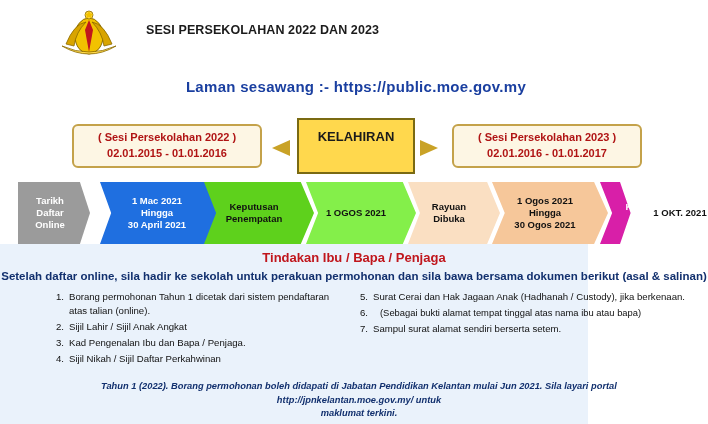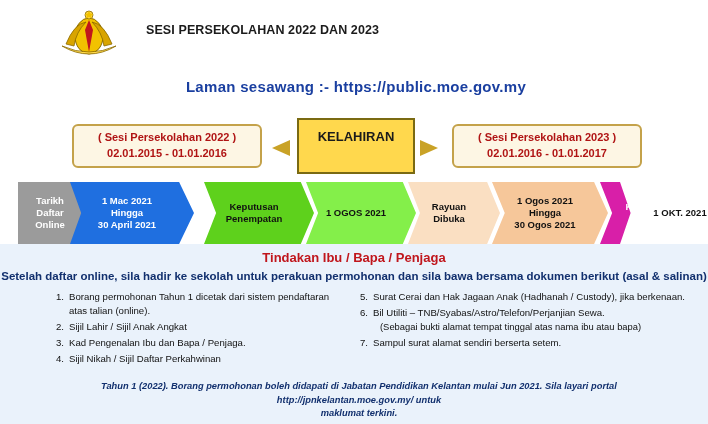--- a/index.html
+++ b/index.html
@@ -158,21 +158,21 @@
   }
   .tl-seg .ln { display: block; white-space: nowrap; }
   .seg0 {
     left: 0; width: 72px;
     background: #9b9b9b;
     color: #ffffff;
     clip-path: polygon(0 0, 86% 0, 100% 50%, 86% 100%, 0 100%);
     padding-right: 8px;
   }
   .seg1 {
-    left: 52px; width: 124px;
+    left: 82px; width: 124px;
     background: #1f6fe0;
     color: #ffffff;
     clip-path: polygon(0 0, 88% 0, 100% 50%, 88% 100%, 0 100%, 9% 50%);
     padding-right: 10px;
   }
   .seg2 {
     left: 186px; width: 110px;
     background: #5ed11c;
     clip-path: polygon(0 0, 88% 0, 100% 50%, 88% 100%, 0 100%, 11% 50%);
     padding-right: 10px;
@@ -207,21 +207,21 @@
     background: #ffffff;
     color: #111111;
     clip-path: polygon(0 0, 100% 0, 100% 100%, 0 100%, 10% 50%);
     padding-left: 14px;
   }
 
   
   .action-panel {
     position: absolute;
     left: 0; top: 244px;
-    width: 708px; height: 180px;
+    width: 588px; height: 180px;
     background: #eaf2fb;
   }
   .action-title {
     position: absolute;
     left: 0; top: 6px;
     width: 708px;
     text-align: center;
     font-size: 13px;
     font-weight: bold;
     color: #c0161c;
@@ -385,21 +385,20 @@
       </div>
 
       <div class="doc-col right">
         <div class="doc-item">
           <span class="doc-num">5.</span>
           <span class="doc-txt">Surat Cerai dan Hak Jagaan Anak (Hadhanah / Custody), jika berkenaan.</span>
         </div>
         <div class="doc-item">
           <span class="doc-num">6.</span>
           <span class="doc-txt">
-            <span>Bil Utiliti – TNB/Syabas/Astro/Telefon/Perjanjian Sewa.</span>
             <span class="doc-sub">(Sebagai bukti alamat tempat tinggal atas nama ibu atau bapa)</span>
           </span>
         </div>
         <div class="doc-item">
           <span class="doc-num">7.</span>
           <span class="doc-txt">Sampul surat alamat sendiri berserta setem.</span>
         </div>
       </div>
     </div>
 

